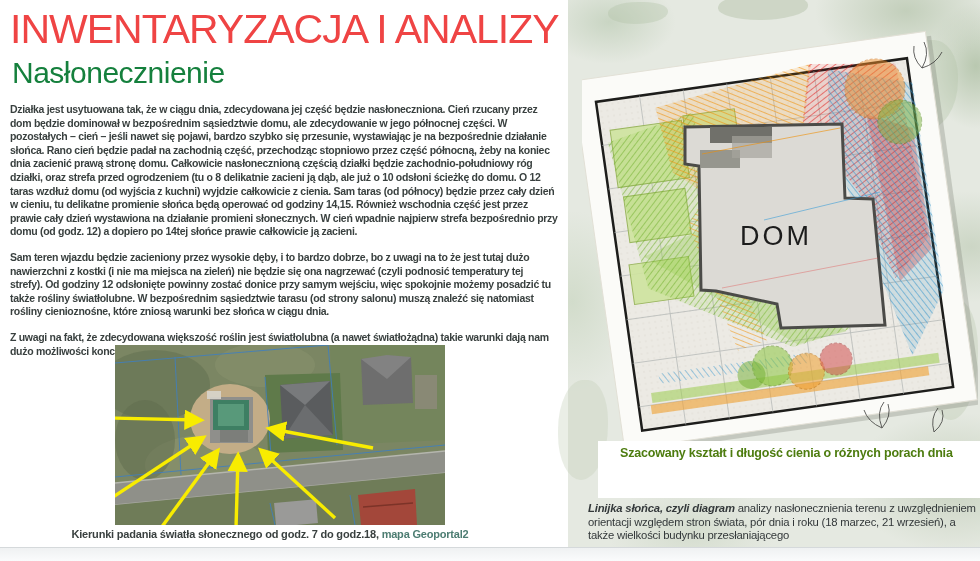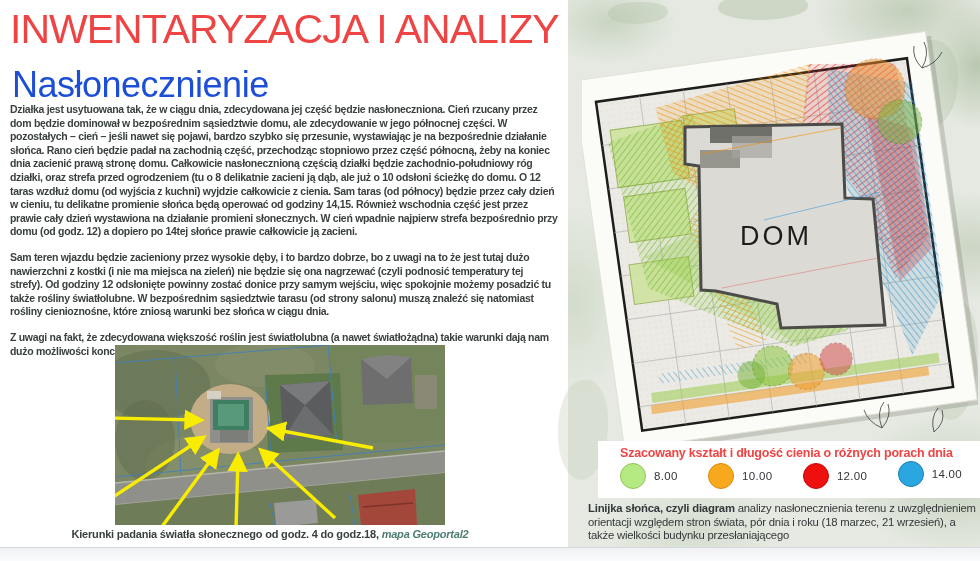--- a/index.html
+++ b/index.html
@@ -27,58 +27,58 @@
     position:absolute;left:0;bottom:0;width:980px;height:13px;
     background:linear-gradient(#eff1f2,#fafbfc);
     border-top:1px solid #d5d9db;
   }
   
   .title{
     position:absolute;left:10px;top:6px;width:600px;
     font-size:41px;font-weight:400;letter-spacing:-1px;color:#ef4444;
   }
   .subtitle{
-    position:absolute;left:12px;top:64px;width:400px;
-    font-size:36px;font-weight:400;letter-spacing:-0.5px;color:#1d4ed8;
+    position:absolute;left:12px;top:56px;width:400px;
+    font-size:30px;font-weight:400;letter-spacing:-0.5px;color:#15803d;
   }
   
   .bodytext{
     position:absolute;left:10px;top:103px;width:548px;
     font-size:10.5px;font-weight:700;letter-spacing:-0.3px;
     line-height:13.6px;color:#39403f;
   }
   .bodytext p{margin:0 0 12px 0;}
   
   .aerial{position:absolute;left:115px;top:345px;width:330px;height:180px;}
   .photo-caption{
     position:absolute;left:70px;top:528px;width:400px;text-align:center;
     font-size:11px;font-weight:700;letter-spacing:-0.2px;color:#39403f;
   }
-  .photo-caption .src{font-style:italic;color:#4d7d72;}
+  .photo-caption .src{color:#4d7d72;}
   
   .diagram-svg{position:absolute;left:582px;top:8px;width:396px;height:436px;}
   
   .legend{
     position:absolute;left:598px;top:441px;width:382px;height:57px;
     background:#ffffff;box-sizing:border-box;padding:5px 10px 0 22px;
   }
-  .legend-title{font-size:12.5px;font-weight:700;letter-spacing:-0.2px;color:#ef4444;}
+  .legend-title{font-size:12.5px;font-weight:700;letter-spacing:-0.2px;color:#4d7c0f;}
   .legend-items{display:flex;justify-content:space-between;align-items:center;margin-top:3px;padding-right:8px;}
   .legend-item{display:flex;align-items:center;}
   .legend-swatch{
     width:24px;height:24px;border-radius:50%;
     border:1px solid rgba(60,80,60,.45);margin-right:8px;
   }
   .legend-label{font-size:11.5px;color:#333639;letter-spacing:.3px;}
   
   .diagram-caption{
     position:absolute;left:588px;top:502px;width:390px;
     font-size:11.3px;line-height:13.6px;letter-spacing:-0.2px;color:#33383a;font-weight:400;
   }
-  .diagram-caption .b{font-weight:700;}
+  .diagram-caption .b{font-weight:700;font-style:italic;}
 </style>
 </head>
 <body>
 
 <div class="sage-panel">
   <div class="leaf" style="left:40px;top:2px;width:60px;height:22px;background:#aebfa2;"></div>
   <div class="leaf" style="left:150px;top:-6px;width:90px;height:26px;background:#a2b596;"></div>
   <div class="leaf" style="left:330px;top:40px;width:60px;height:90px;background:#b1c2a5;"></div>
   <div class="leaf" style="left:360px;top:300px;width:50px;height:120px;background:#bac9ae;"></div>
   <div class="leaf" style="left:-10px;top:380px;width:50px;height:100px;background:#c2cfb6;"></div>
@@ -147,21 +147,21 @@
     <line x1="-4" y1="73" x2="83" y2="75"></line>
     <line x1="-2" y1="152" x2="86" y2="94"></line>
     <line x1="46" y1="183" x2="101" y2="108"></line>
     <line x1="121" y1="183" x2="123" y2="113"></line>
     <line x1="220" y1="173" x2="148" y2="107"></line>
     <line x1="258" y1="103" x2="157" y2="84"></line>
   </g>
 </svg>
 
 <div class="photo-caption">
-  <span>Kierunki padania światła słonecznego od godz. 4 do godz.18, </span><span class="src">mapa Geoportal2</span>
+  <span>Kierunki padania światła słonecznego od godz. 7 do godz.18, </span><span class="src">mapa Geoportal2</span>
 </div>
 
 <svg class="diagram-svg" viewBox="0 0 396 436">
   <defs>
     <pattern id="hg" width="5" height="5" patternTransform="rotate(45)" patternUnits="userSpaceOnUse">
       <line x1="0" y1="0" x2="0" y2="5" stroke="#6fae2f" stroke-width="1.3"></line>
     </pattern>
     <pattern id="ho" width="5" height="5" patternTransform="rotate(120)" patternUnits="userSpaceOnUse">
       <line x1="0" y1="0" x2="0" y2="5" stroke="#ef8f05" stroke-width="1.3"></line>
     </pattern>
@@ -257,37 +257,19 @@
 
   <g stroke="#3a3a38" stroke-width="1" fill="none" opacity=".8">
     <path d="M340,60 q8,-14 2,-26 M340,60 q-10,-10 -8,-22 M340,60 q14,-4 20,-16"></path>
     <path d="M300,420 q-6,-16 2,-26 M300,420 q10,-12 6,-24 M300,420 q-14,-6 -18,-18"></path>
     <path d="M352,424 q-4,-14 4,-24 M352,424 q12,-10 8,-22"></path>
   </g>
 </svg>
 
 <div class="legend">
   <div class="legend-title">Szacowany kształt i długość cienia o różnych porach dnia</div>
-  <div class="legend-items">
-    <div class="legend-item">
-      <div class="legend-swatch" style="background-color: rgb(181, 234, 131); border-color: rgb(143, 196, 87);"></div>
-      <span class="legend-label">8.00</span>
-    </div>
-    <div class="legend-item">
-      <div class="legend-swatch" style="background-color: rgb(248, 168, 28); border-color: rgb(217, 140, 6);"></div>
-      <span class="legend-label">10.00</span>
-    </div>
-    <div class="legend-item">
-      <div class="legend-swatch" style="background-color: rgb(238, 15, 15); border-color: rgb(194, 10, 10);"></div>
-      <span class="legend-label">12.00</span>
-    </div>
-    <div class="legend-item" style="margin-top:-5px;">
-      <div class="legend-swatch" style="background-color: rgb(42, 166, 224); border-color: rgb(26, 127, 180);"></div>
-      <span class="legend-label">14.00</span>
-    </div>
-  </div>
 </div>
 
 <div class="diagram-caption">
   <span class="b">Linijka słońca, czyli diagram</span><span> analizy nasłonecznienia terenu z uwzględnieniem orientacji względem stron świata, pór dnia i roku (18 marzec, 21 wrzesień), a także wielkości budynku przesłaniającego</span>
 </div>
 
 <div class="bottom-strip"></div>
 
 </body></html>

